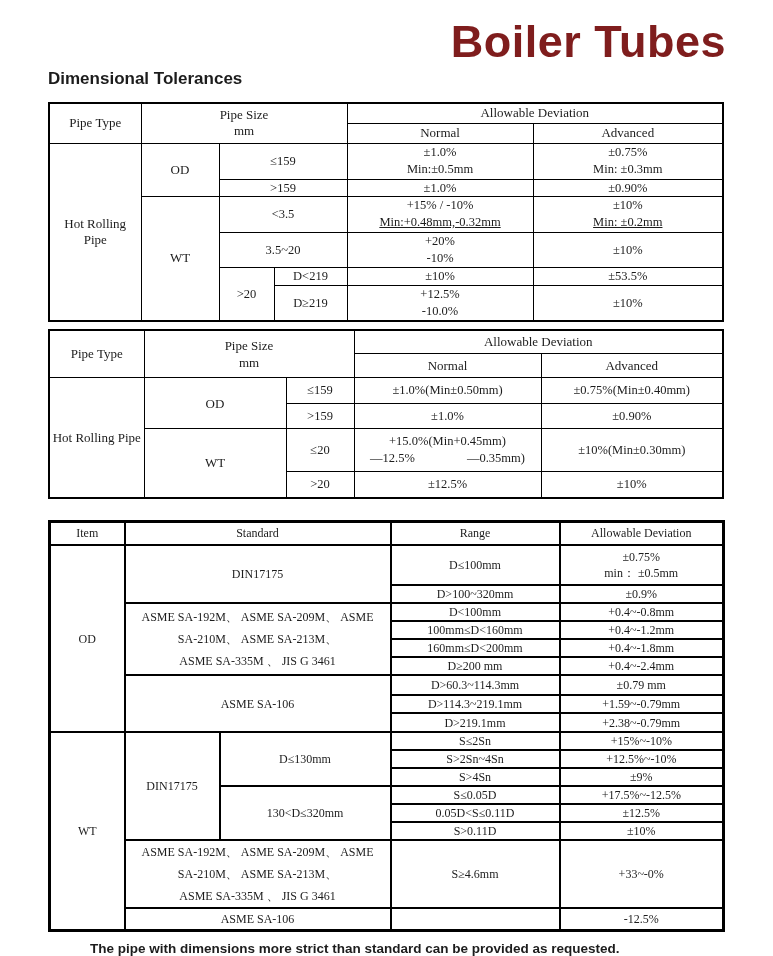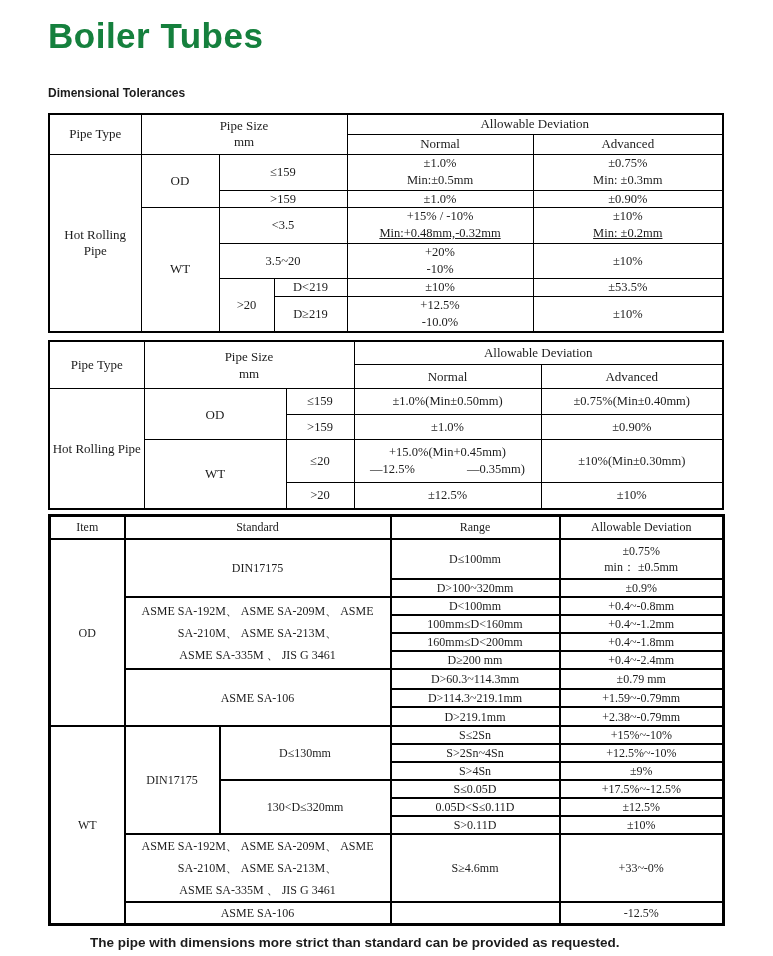--- a/index.html
+++ b/index.html
@@ -5,38 +5,38 @@
   * { margin:0; padding:0; box-sizing:border-box; }
   html,body { background:#ffffff; }
   body {
     width:773px; height:956px; overflow:hidden;
     font-family:"Liberation Serif", serif; color:#1c1c1c;
   }
   .content { padding:16px 0 0 48px; width:726px; }
 
   .title {
     font-family:"Liberation Sans", sans-serif; font-weight:bold;
-    font-size:35px; letter-spacing:0.5px; color:#15803d;
+    font-size:45px; letter-spacing:0.5px; color:#7f1d1d;text-align:right;
   }
   .subtitle {
     font-family:"Liberation Sans", sans-serif; font-weight:bold;
-    font-size:12px; margin-top:30px; color:#1c1c1c;
+    font-size:17px; margin-top:1px; color:#1c1c1c;
   }
 
   table { border-collapse:collapse; table-layout:fixed; width:674px; background:#fff; }
   td {
     border:1px solid #000; text-align:center; vertical-align:middle;
     font-size:12.5px; padding:0 2px; overflow:hidden; line-height:16px;
   }
   .hd { font-size:13px; }
 
   .t1 { margin-top:13px; border:2px solid #000; }
   .t2 { margin-top:7px;  border:2px solid #000; }
   .t2 td { line-height:17px; }
-  .t3 { margin-top:4px;  border:3px solid #000; }
+  .t3 { margin-top:21px;  border:3px solid #000; }
   .t3 td { border-width:2px; font-size:12px; }
 
   .u { text-decoration:underline; text-underline-offset:1px; }
   .twoLine div { line-height:17px; }
   .dashrow { display:flex; justify-content:center; gap:52px; }
   .stdblock div { line-height:22px; }
 
   .note {
     font-family:"Liberation Sans", sans-serif; font-weight:bold;
     font-size:13.5px; margin-top:9px; color:#1c1c1c;

